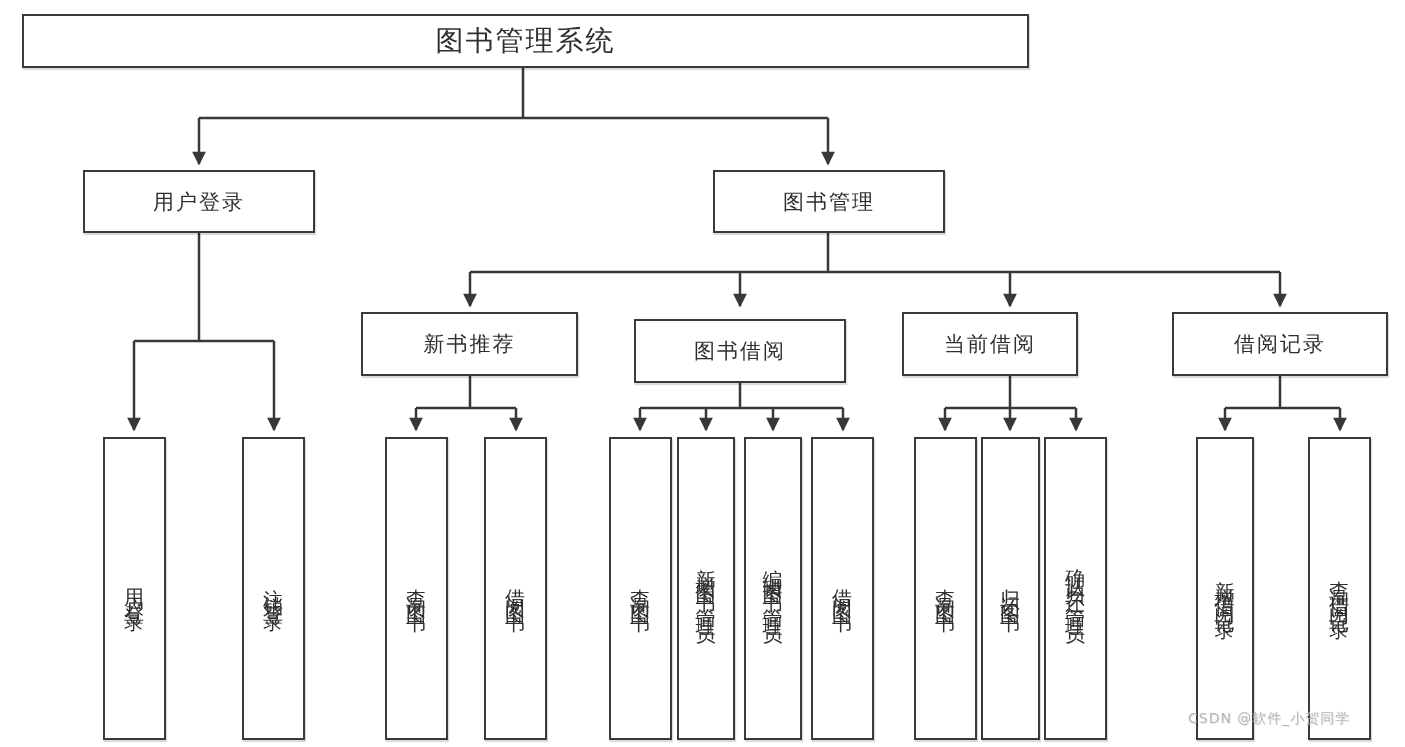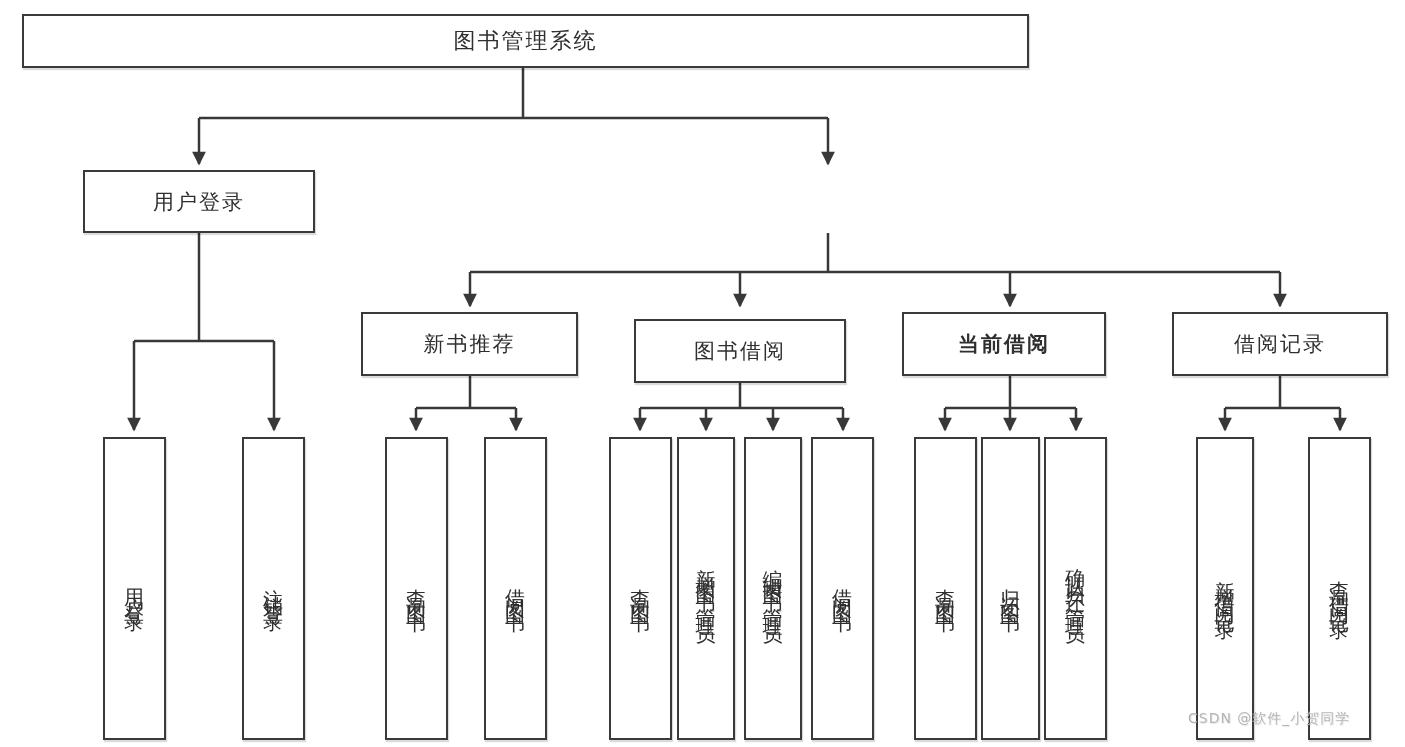--- a/index.html
+++ b/index.html
@@ -25,21 +25,21 @@
     box-sizing:border-box;
     border:2px solid var(--border);
     background:#fff;
     color:var(--text);
     display:flex;
     align-items:center;
     justify-content:center;
     box-shadow:1px 2px 1px rgba(0,0,0,0.14);
   }
   .hbox{font-size:21px;letter-spacing:2px;font-weight:500;}
-  .root-box{font-size:22px;}
+  .root-box{font-size:28px;}
   .vbox .vlabel{
     writing-mode:vertical-rl;
     text-orientation:mixed;
     font-size:20px;
     letter-spacing:8px;
     line-height:1;
     font-weight:500;
     white-space:nowrap;
   }
   .watermark{
@@ -94,28 +94,31 @@
     <path marker-end="url(#arrow)" d="M1340 408 V430"></path>
   </svg>
 
   <div class="node hbox root-box" style="left:22px;top:14px;width:1007px;height:54px;">
     <span>图书管理系统</span>
   </div>
 
   <div class="node hbox" style="left:83px;top:170px;width:232px;height:63px;">
     <span>用户登录</span>
   </div>
+  <div class="node hbox" style="left:713px;top:170px;width:232px;height:63px;">
+    <span>图书管理</span>
+  </div>
 
   <div class="node hbox" style="left:361px;top:312px;width:217px;height:64px;">
     <span>新书推荐</span>
   </div>
   <div class="node hbox" style="left:634px;top:319px;width:212px;height:64px;">
     <span>图书借阅</span>
   </div>
-  <div class="node hbox" style="left:902px;top:312px;width:204px;height:64px;font-weight:bold;">
+  <div class="node hbox" style="left:902px;top:312px;width:176px;height:64px;">
     <span>当前借阅</span>
   </div>
   <div class="node hbox" style="left:1172px;top:312px;width:216px;height:64px;">
     <span>借阅记录</span>
   </div>
 
   <div class="node vbox" style="left:103px;top:437px;width:63px;height:303px;">
     <span class="vlabel">用户登录</span>
   </div>
   <div class="node vbox" style="left:242px;top:437px;width:63px;height:303px;">

